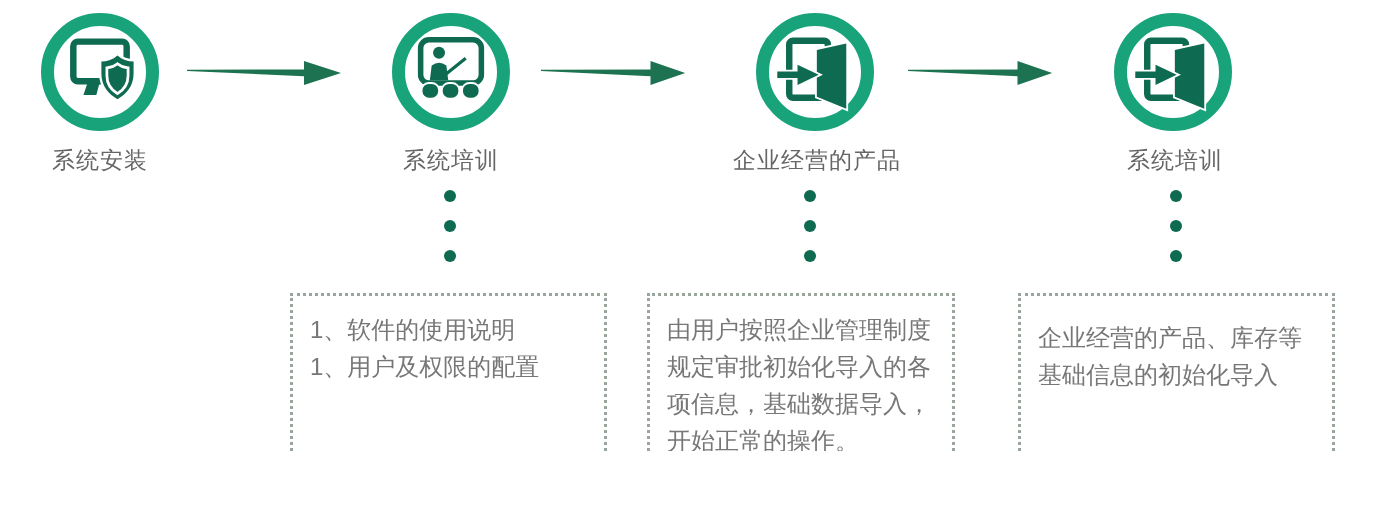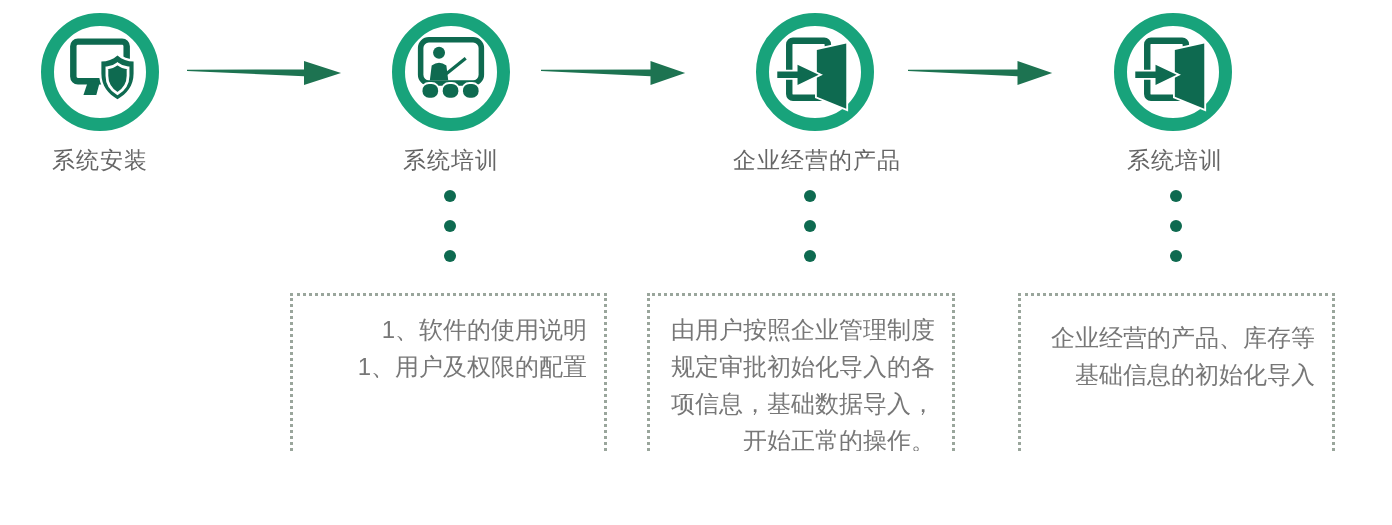--- a/index.html
+++ b/index.html
@@ -31,21 +31,21 @@
   
   .dots{position:absolute;top:190px;display:flex;flex-direction:column;gap:18px;}
   .dots span{width:12px;height:12px;border-radius:50%;background:#0e6a50;}
   .d2{left:444px;} .d3{left:804px;} .d4{left:1170px;}
 
   
   .note-box{
     position:absolute;top:293px;height:212px;box-sizing:border-box;
     border:3px dotted #9aa69c;
     padding:15px 17px 0 17px;
-    font-size:24px;line-height:37px;color:#777777;text-align:right;
+    font-size:24px;line-height:37px;color:#777777;
   }
   .b1{left:290px;width:317px;}
   .b2{left:647px;width:308px;}
   .b3{left:1018px;width:317px;padding-top:23px;}
   .note-line{margin:0;}
 </style>
 </head>
 <body>
 
 <div id="canvas">

